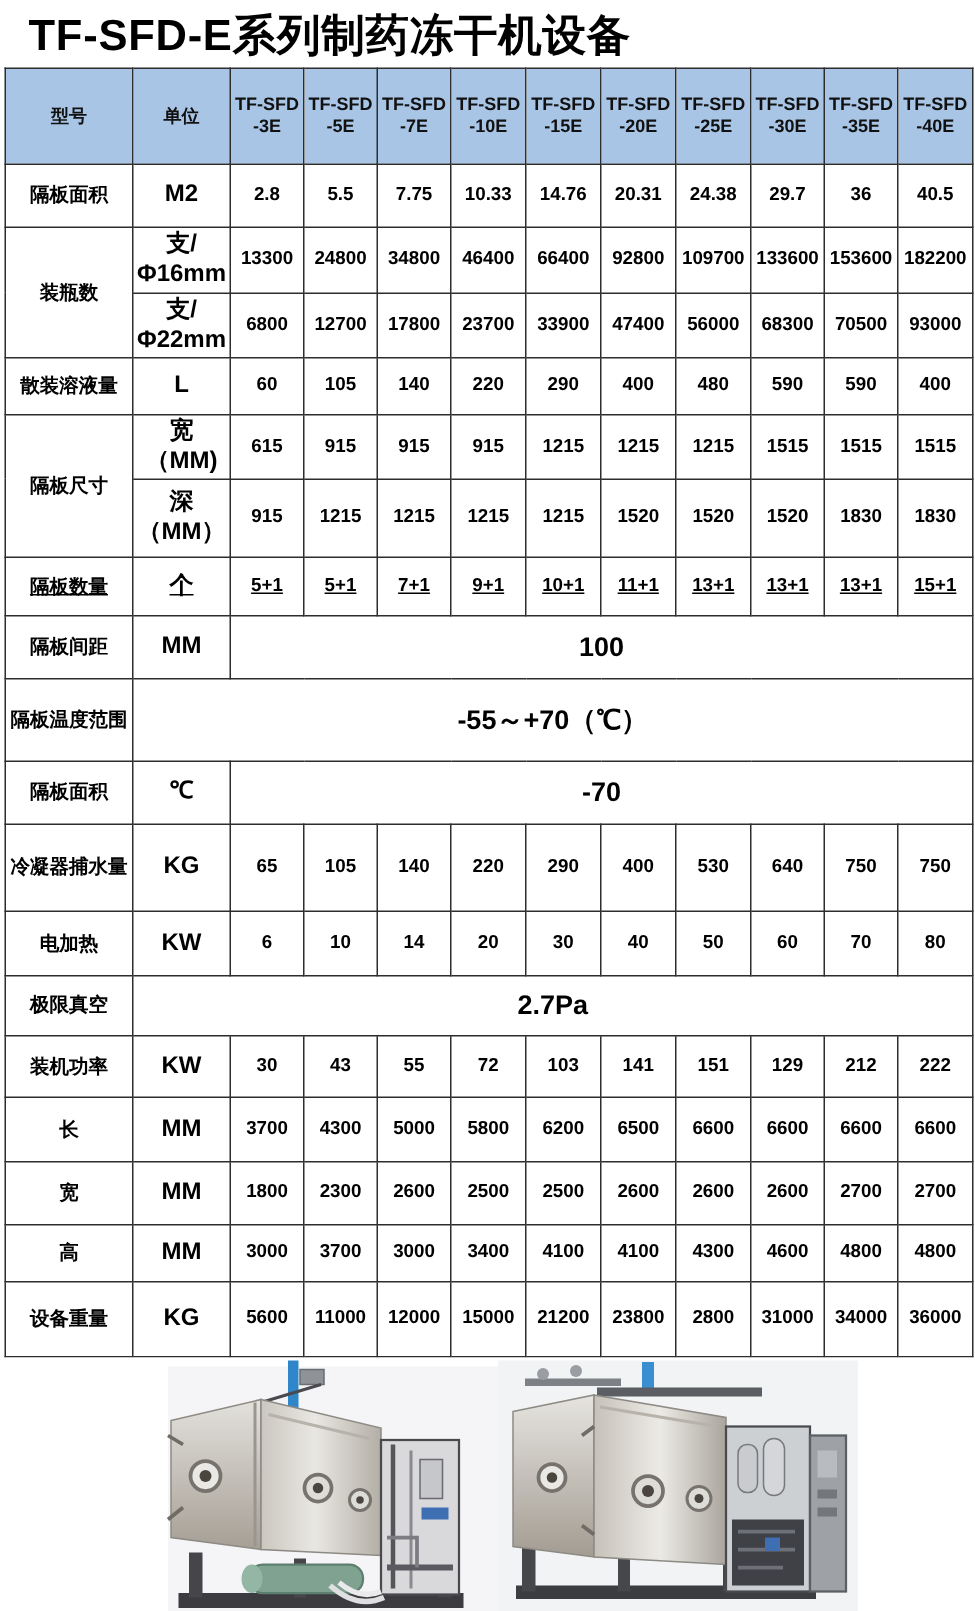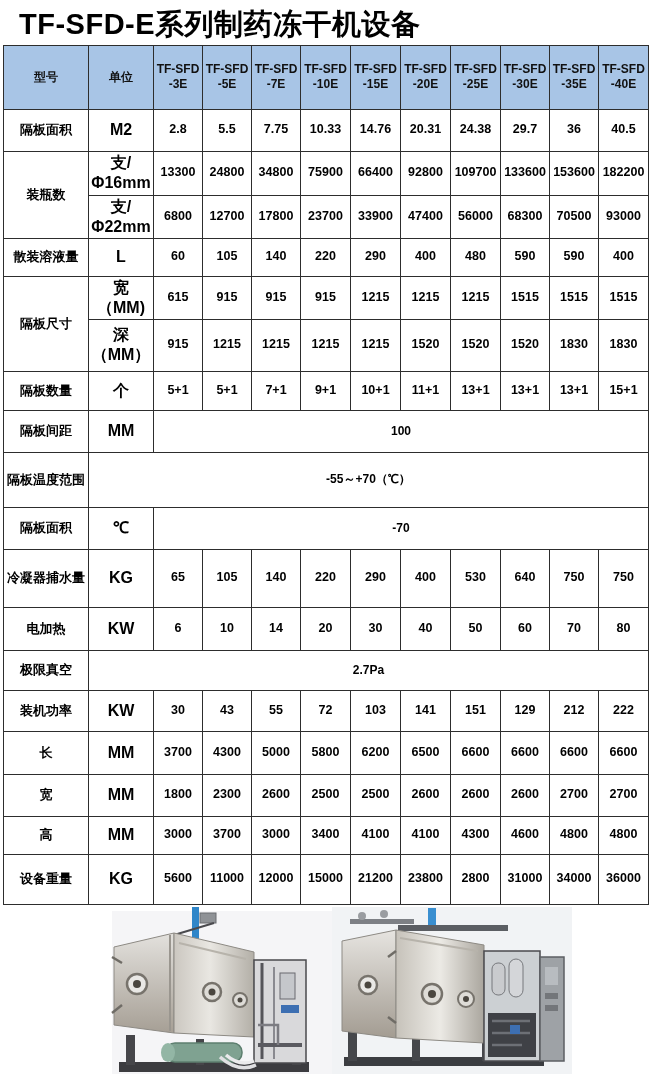--- a/index.html
+++ b/index.html
@@ -42,21 +42,21 @@
     color: #111;
   }
   .spec-table thead th .m-line { display: block; }
   .spec-table td {
     font-size: 12.5px;
     font-weight: 600;
     background: #fff;
   }
   .spec-table td.label-cell { font-size: 13px; font-weight: 600; }
   .spec-table td.unit-cell  { font-size: 16px; }
-  .spec-table td.merged-cell { font-size: 12px; }
+  .spec-table td.merged-cell { font-size: 18px; }
   .photos-row {
     height: 180px;
     display: flex;
     justify-content: center;
     align-items: flex-end;
     gap: 0;
     background: #fff;
   }
   .photo { display: block; }
   .photo svg { display: block; }
@@ -141,21 +141,21 @@
         <td class="value-cell">29.7</td>
         <td class="value-cell">36</td>
         <td class="value-cell">40.5</td>
       </tr>
       <tr style="height: 44px;">
         <td class="label-cell" rowspan="2">装瓶数</td>
         <td class="unit-cell">支/Φ16mm</td>
         <td class="value-cell">13300</td>
         <td class="value-cell">24800</td>
         <td class="value-cell">34800</td>
-        <td class="value-cell">75900</td>
+        <td class="value-cell">46400</td>
         <td class="value-cell">66400</td>
         <td class="value-cell">92800</td>
         <td class="value-cell">109700</td>
         <td class="value-cell">133600</td>
         <td class="value-cell">153600</td>
         <td class="value-cell">182200</td>
       </tr>
       <tr style="height: 43px;">
         <td class="unit-cell">支/Φ22mm</td>
         <td class="value-cell">6800</td>
@@ -203,21 +203,21 @@
         <td class="value-cell">1215</td>
         <td class="value-cell">1215</td>
         <td class="value-cell">1215</td>
         <td class="value-cell">1215</td>
         <td class="value-cell">1520</td>
         <td class="value-cell">1520</td>
         <td class="value-cell">1520</td>
         <td class="value-cell">1830</td>
         <td class="value-cell">1830</td>
       </tr>
-      <tr style="height: 39px;">
+      <tr style="height: 39px; text-decoration: underline;">
         <td class="label-cell">隔板数量</td>
         <td class="unit-cell">个</td>
         <td class="value-cell">5+1</td>
         <td class="value-cell">5+1</td>
         <td class="value-cell">7+1</td>
         <td class="value-cell">9+1</td>
         <td class="value-cell">10+1</td>
         <td class="value-cell">11+1</td>
         <td class="value-cell">13+1</td>
         <td class="value-cell">13+1</td>

